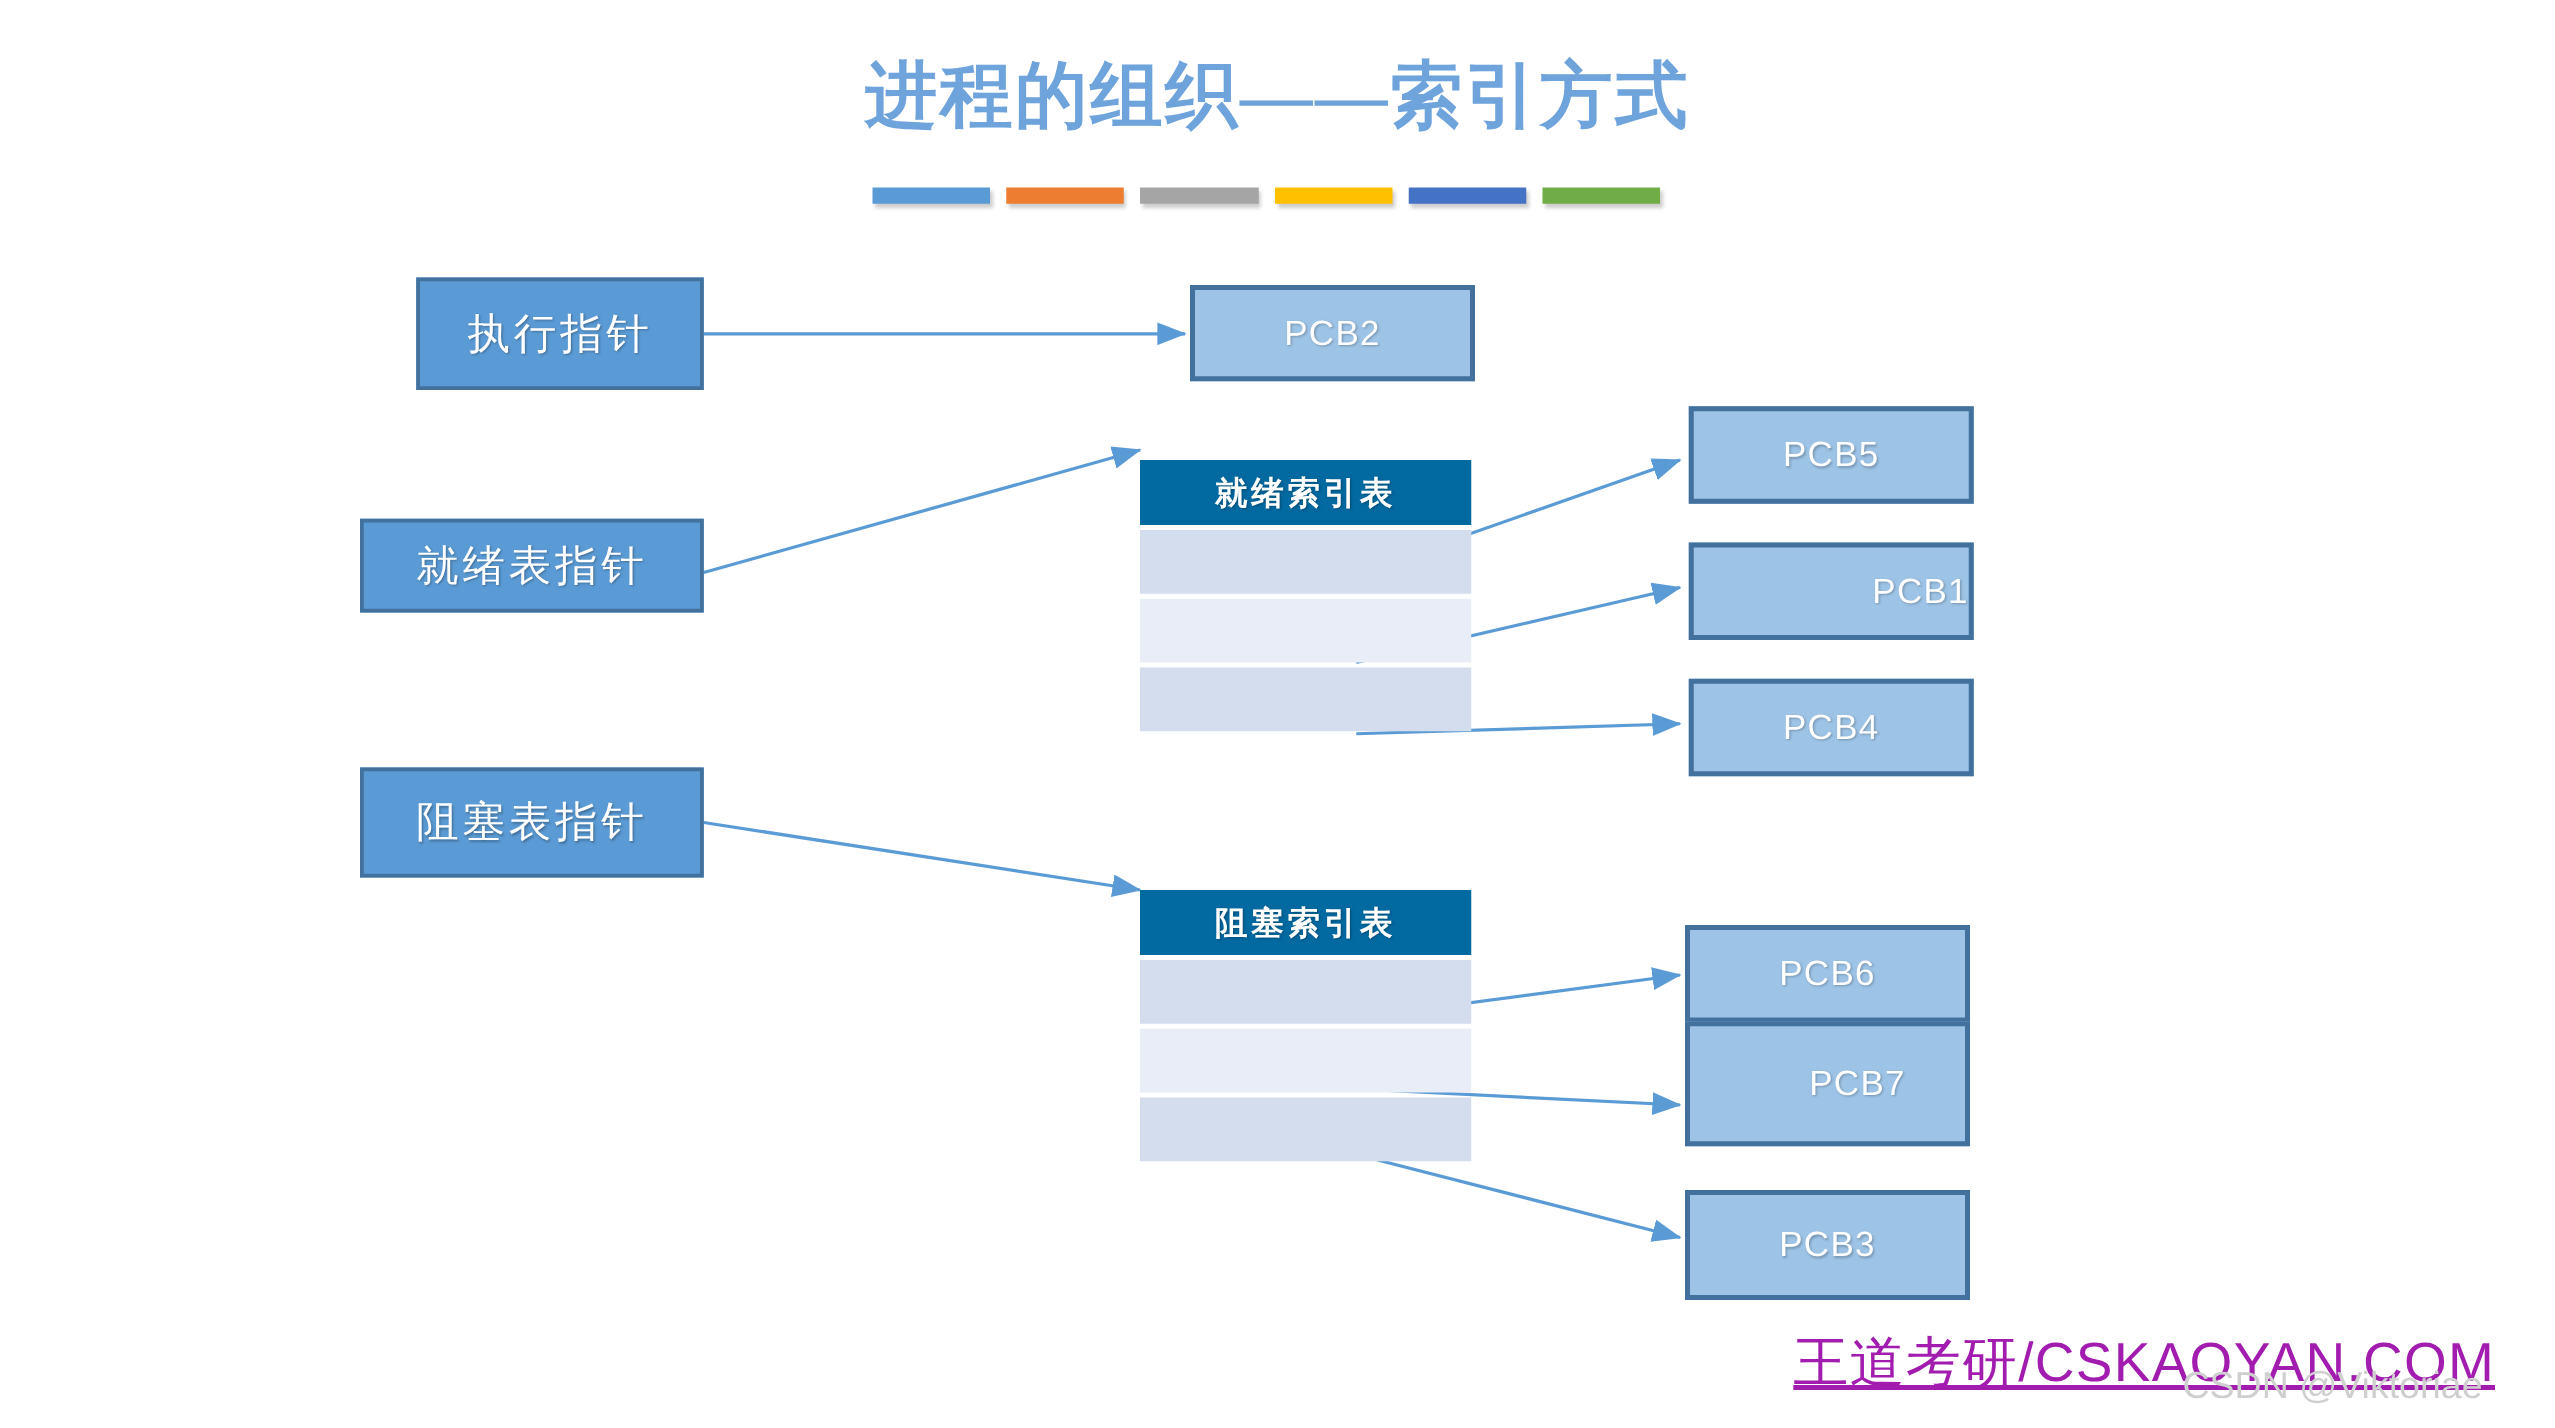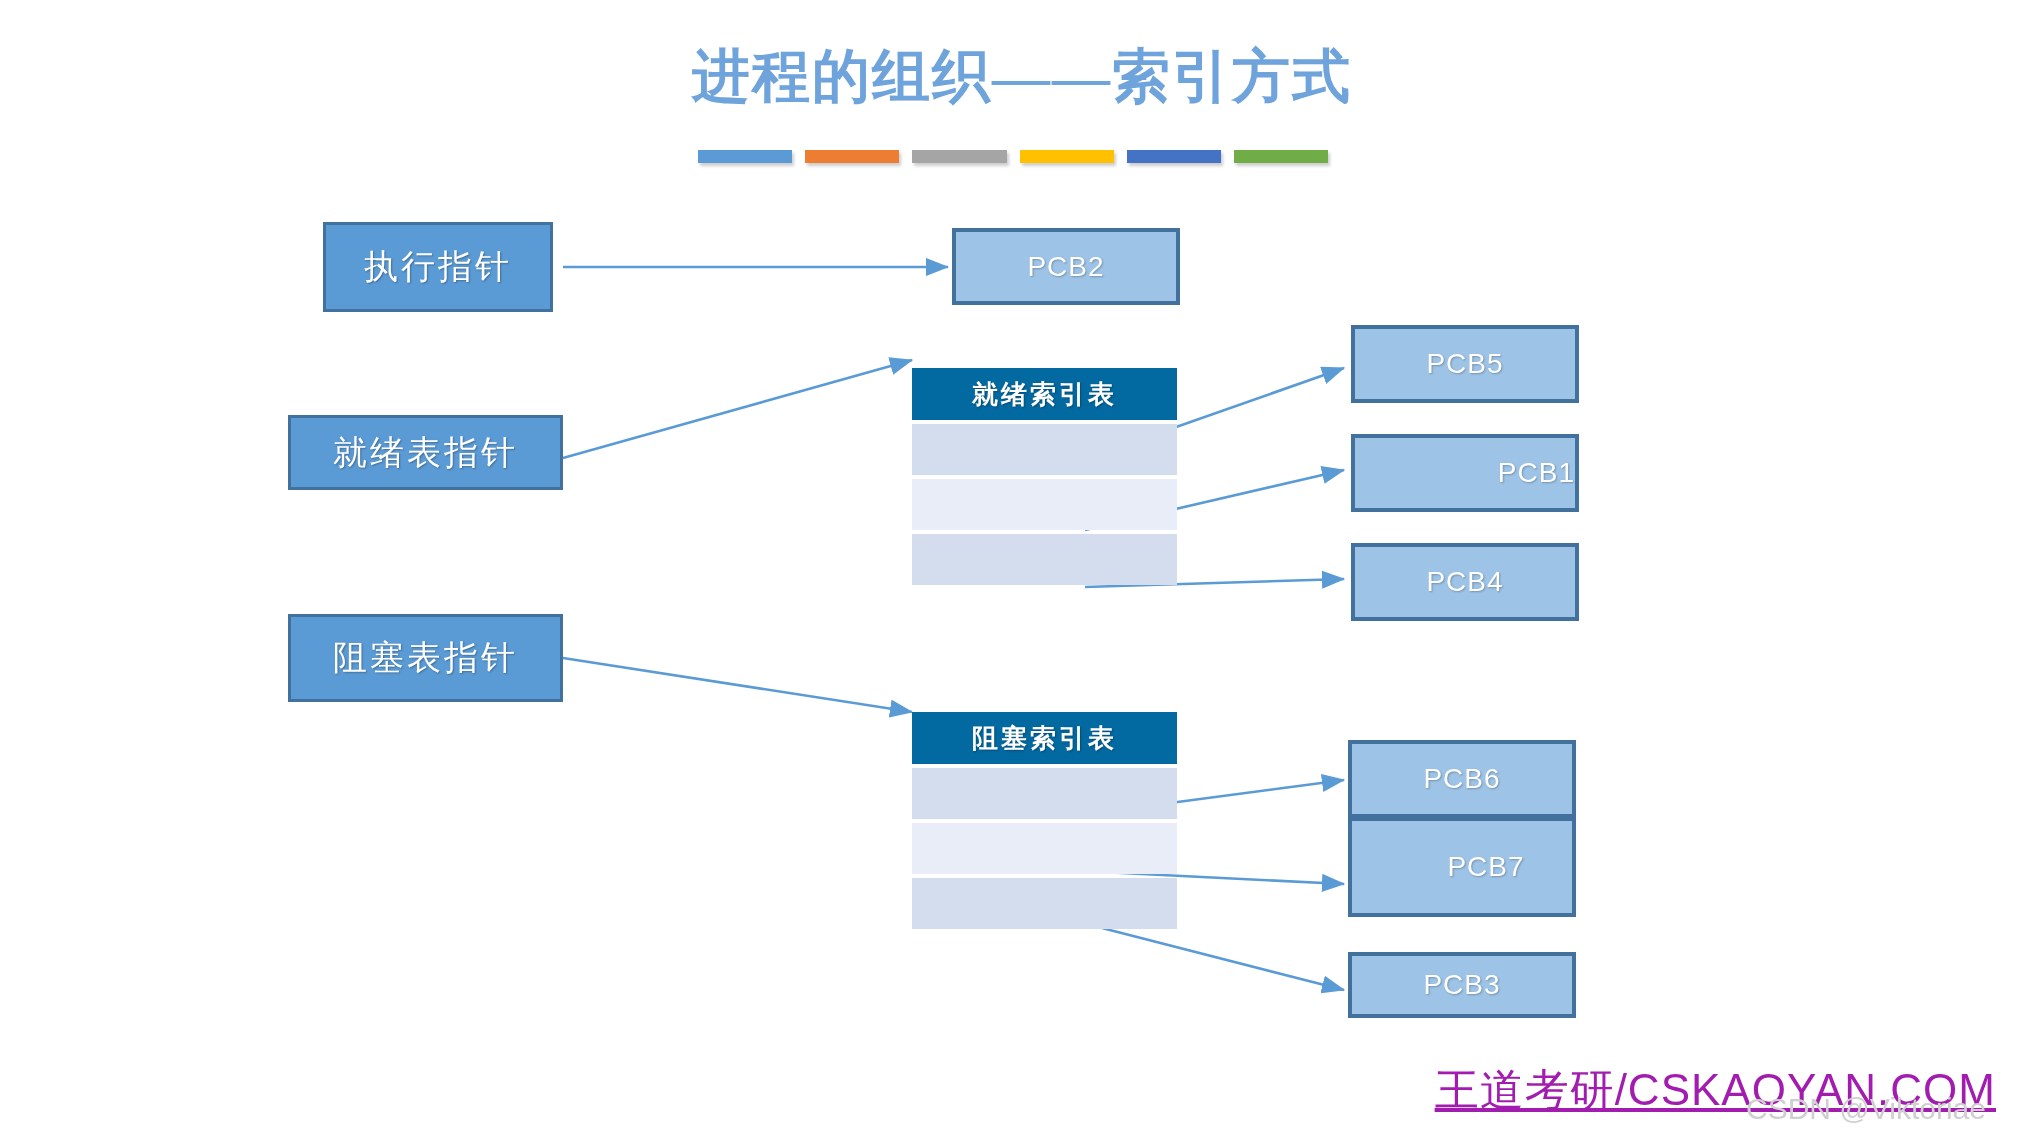--- a/index.html
+++ b/index.html
@@ -164,21 +164,21 @@
 
   <line x1="1085" y1="459" x2="1344" y2="368" stroke="#5B9BD5" stroke-width="2.6" marker-end="url(#arrowhead)"></line>
   <line x1="1085" y1="530" x2="1344" y2="470" stroke="#5B9BD5" stroke-width="2.6" marker-end="url(#arrowhead)"></line>
   <line x1="1085" y1="587" x2="1344" y2="579" stroke="#5B9BD5" stroke-width="2.6" marker-end="url(#arrowhead)"></line>
 
   <line x1="1102" y1="812" x2="1344" y2="780" stroke="#5B9BD5" stroke-width="2.6" marker-end="url(#arrowhead)"></line>
   <line x1="1102" y1="872" x2="1344" y2="884" stroke="#5B9BD5" stroke-width="2.6" marker-end="url(#arrowhead)"></line>
   <line x1="1102" y1="928" x2="1344" y2="990" stroke="#5B9BD5" stroke-width="2.6" marker-end="url(#arrowhead)"></line>
 </svg>
 
-<div class="pointer-box" style="left:323px; top:222px; width:230px; height:90px;">
+<div class="pointer-box" style="left:333px; top:222px; width:230px; height:90px;">
   <span>执行指针</span>
 </div>
 
 <div class="pointer-box" style="left:288px; top:415px; width:275px; height:75px;">
   <span>就绪表指针</span>
 </div>
 
 <div class="pointer-box" style="left:288px; top:614px; width:275px; height:88px;">
   <span>阻塞表指针</span>
 </div>
@@ -214,18 +214,18 @@
 </div>
 
 <div class="pcb-box" style="left:1348px; top:740px; width:228px; height:78px;">
   <span>PCB6</span>
 </div>
 
 <div class="pcb-box" style="left:1348px; top:817px; width:228px; height:100px;padding-left:48px;">
   <span>PCB7</span>
 </div>
 
-<div class="pcb-box" style="left:1348px; top:952px; width:228px; height:66px;">
+<div class="pcb-box" style="left:1348px; top:952px; width:228px; height:88px;">
   <span>PCB3</span>
 </div>
 
 <div id="footer-brand">王道考研/CSKAOYAN.COM</div>
 <div id="csdn-watermark">CSDN @Viktoriae</div>
 
 </body></html>

